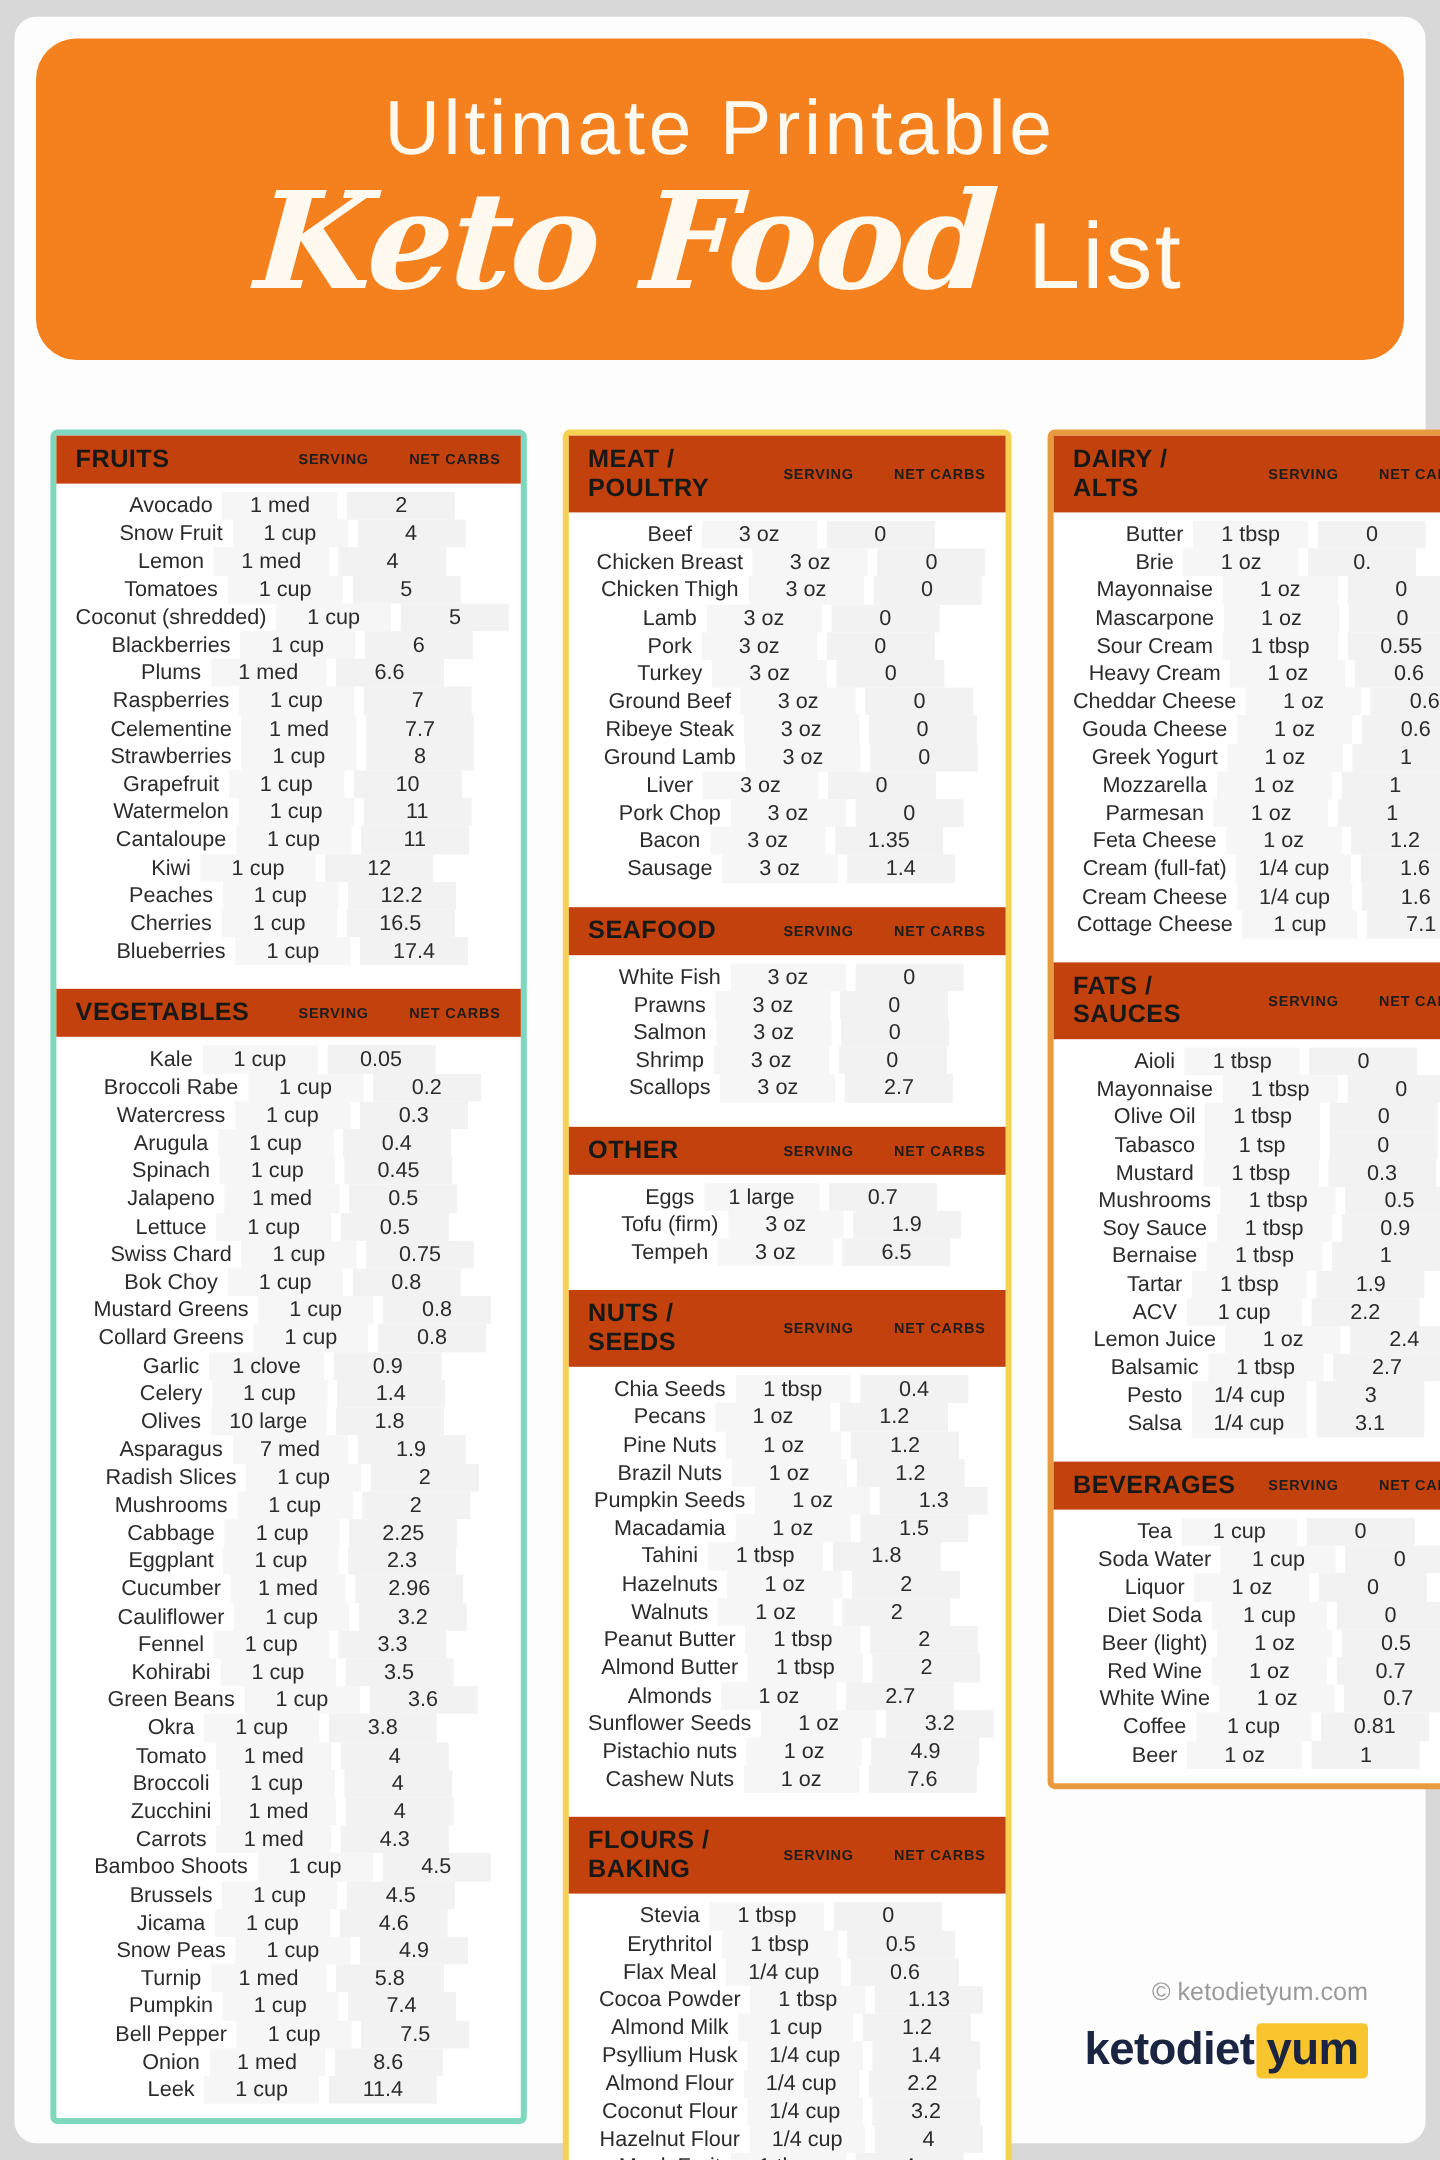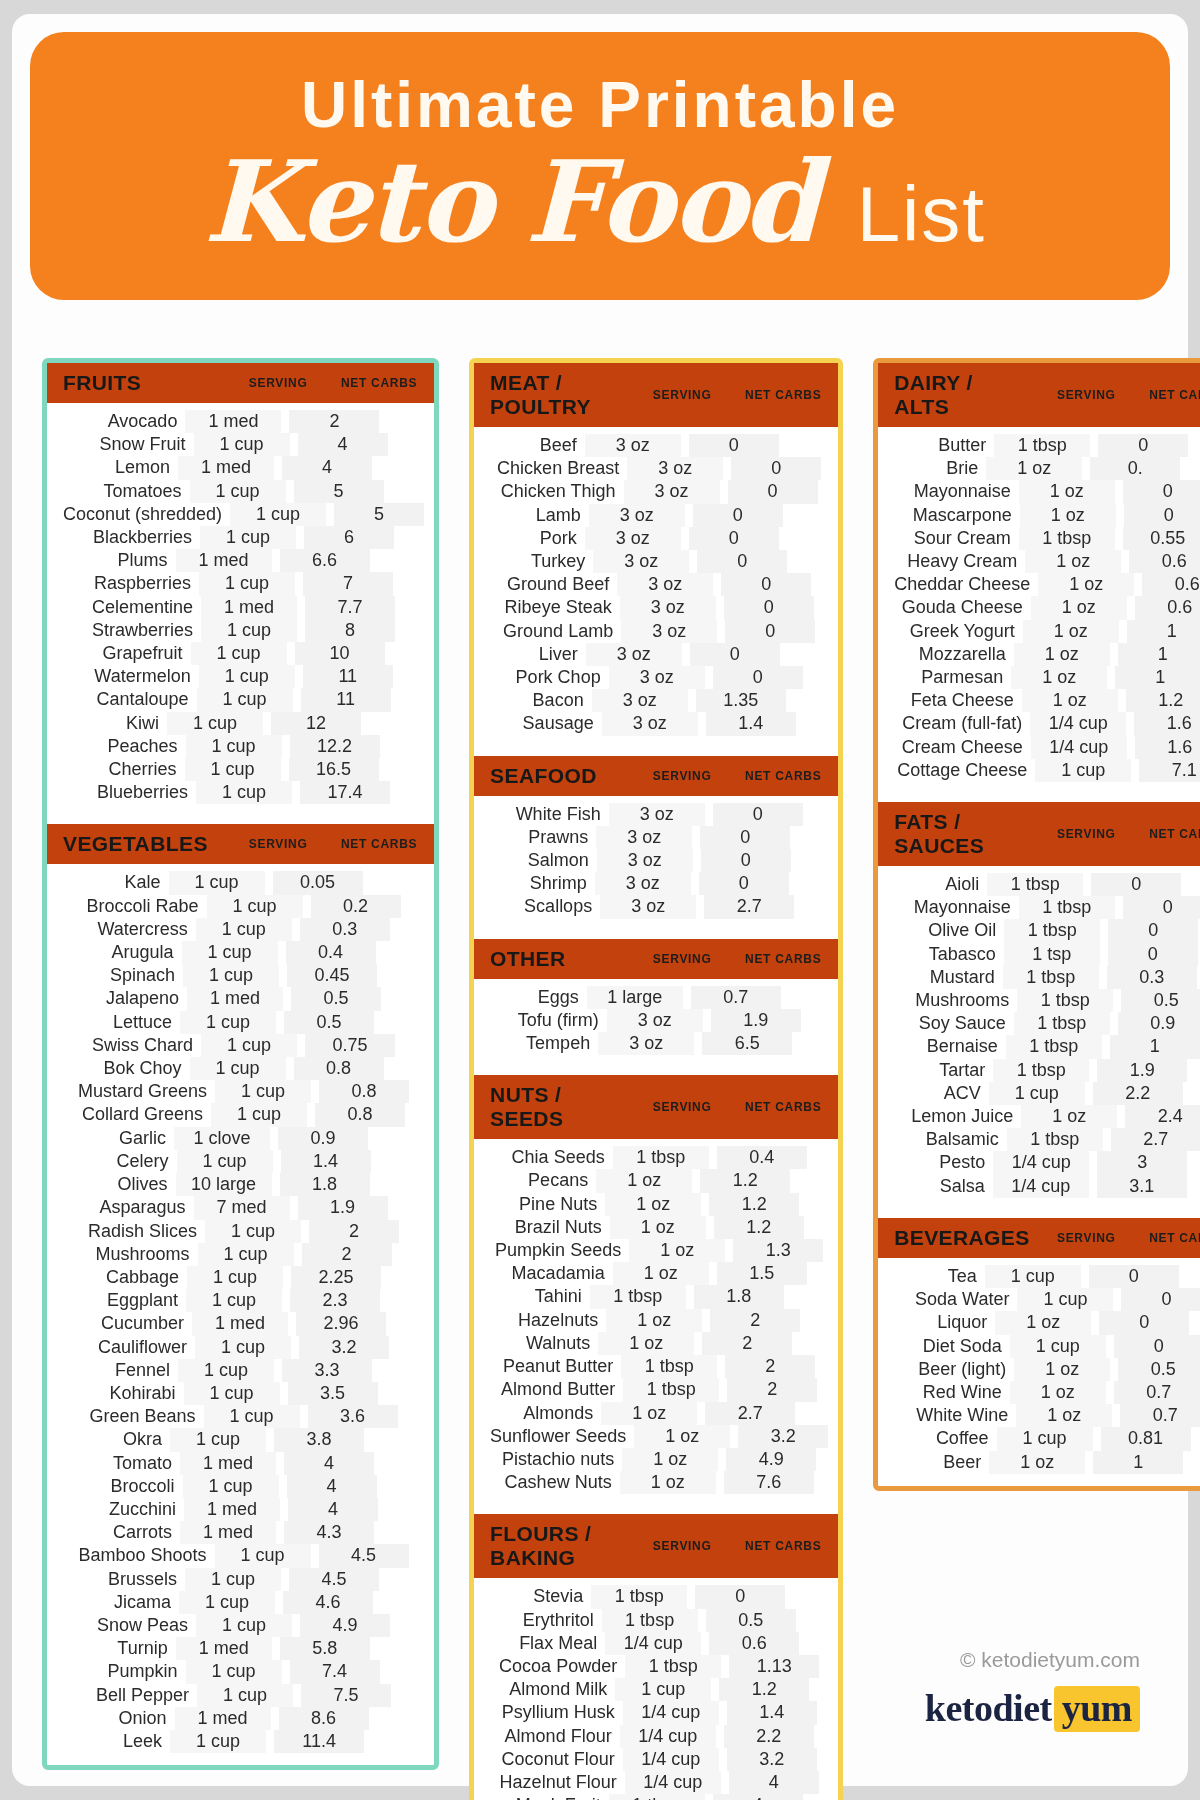--- a/index.html
+++ b/index.html
@@ -14,21 +14,21 @@
     background:#fdfdfd;border-radius:18px;
   }
   
   .hero{
     position:absolute;top:18px;left:18px;right:18px;height:268px;
     background:#F5811E;border-radius:34px;
     display:flex;flex-direction:column;align-items:center;justify-content:center;
     color:#FFF9EF;
   }
   .hero-line1{
-    font-size:64px;font-weight:700;letter-spacing:3px;line-height:1.05;
+    font-size:64px;font-weight:400;letter-spacing:3px;line-height:1.05;
     font-family:"Liberation Sans", sans-serif;
   }
   .hero-line2{display:flex;align-items:baseline;gap:28px;margin-top:6px;}
   .hero-script{
     font-family:"DejaVu Serif", serif;font-style:italic;font-weight:bold;
     font-size:112px;letter-spacing:-2px;line-height:1.0;transform:skewX(-4deg);
   }
   .hero-suffix{font-size:78px;font-weight:400;letter-spacing:2px;}
   
   .content{
@@ -60,21 +60,21 @@
   .cell-name,.cell-serving,.cell-carbs{
     font-size:18px;line-height:23.2px;color:#2b2b2b;white-space:nowrap;
   }
   .cell-serving{background:#F6F6F6;text-align:center;}
   .cell-carbs{background:#F2F2F2;text-align:center;}
   
   .footer{
     position:absolute;right:48px;bottom:56px;text-align:right;
   }
   .copyright{font-size:21px;color:#9a9a9a;margin-bottom:14px;}
-  .logo{font-size:38px;font-weight:bold;letter-spacing:-0.5px;color:#1b2440;font-family:Liberation Serif, serif;}
+  .logo{font-size:38px;font-weight:bold;letter-spacing:-0.5px;color:#1b2440;}
   .logo-highlight{
     background:#F9C52F;color:#1b2440;padding:1px 8px 3px 8px;border-radius:4px;
     margin-left:2px;
   }
 </style>
 </head>
 <body>
 
 <div class="page">
 

